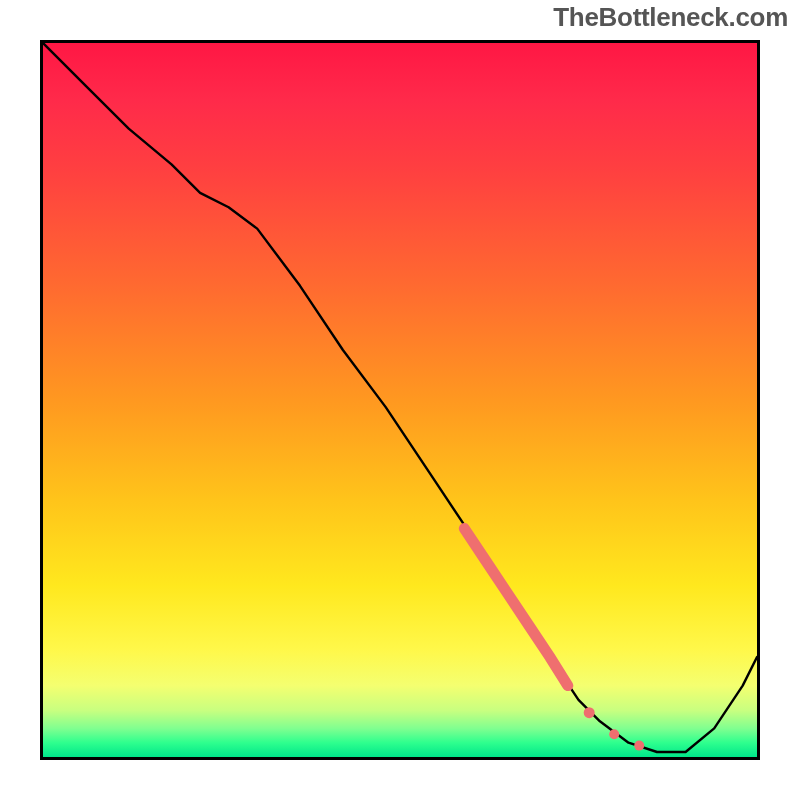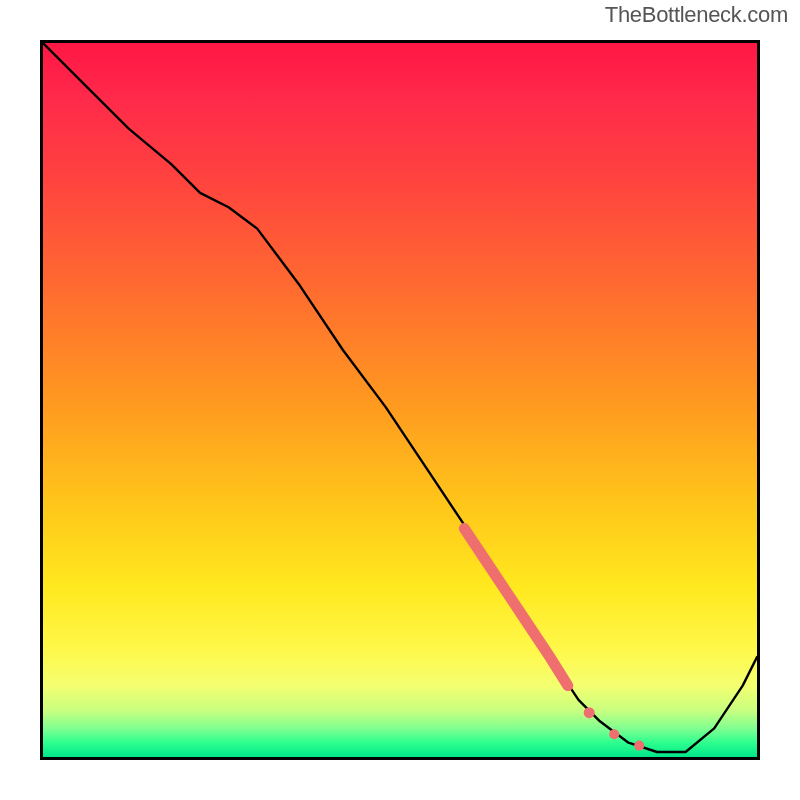--- a/index.html
+++ b/index.html
@@ -13,22 +13,22 @@
   .container {
     position: relative;
     width: 800px;
     height: 800px;
   }
   .watermark {
     position: absolute;
     top: 2px;
     right: 12px;
     color: #555555;
-    font-size: 22px;
-    font-weight: 400;
+    font-size: 26px;
+    font-weight: 700;
     letter-spacing: -0.3px;
     z-index: 10;
   }
   .plot-frame {
     position: absolute;
     left: 40px;
     top: 40px;
     width: 720px;
     height: 720px;
     border: 3px solid #000000;

